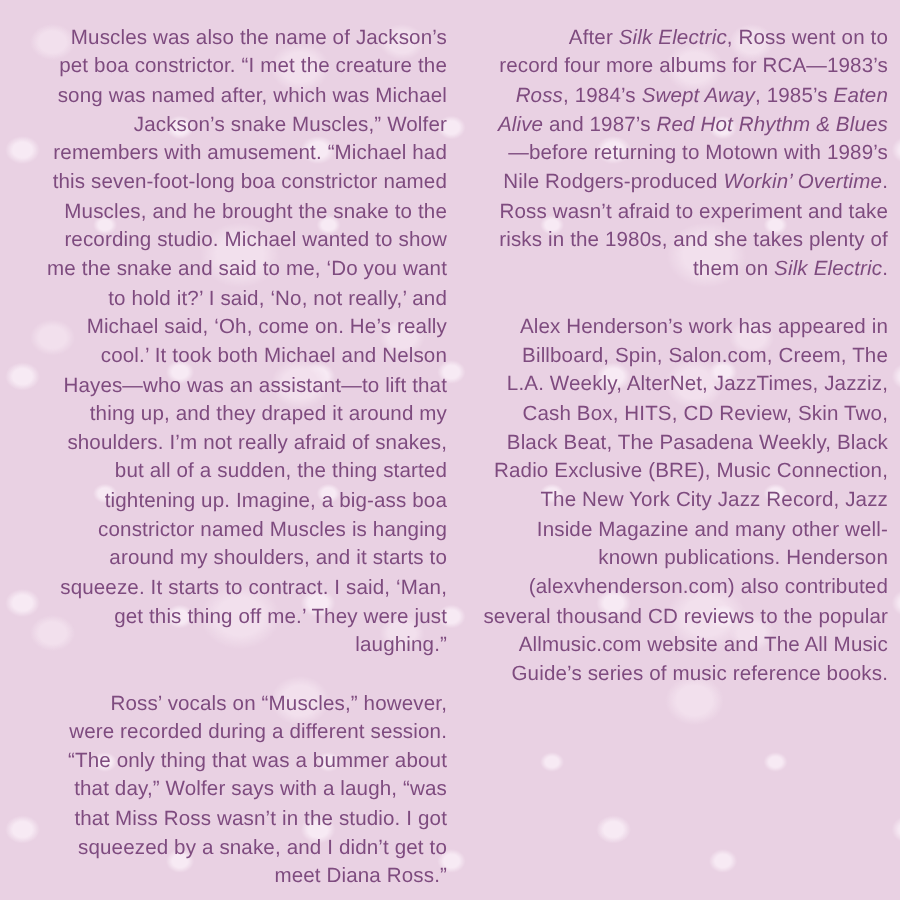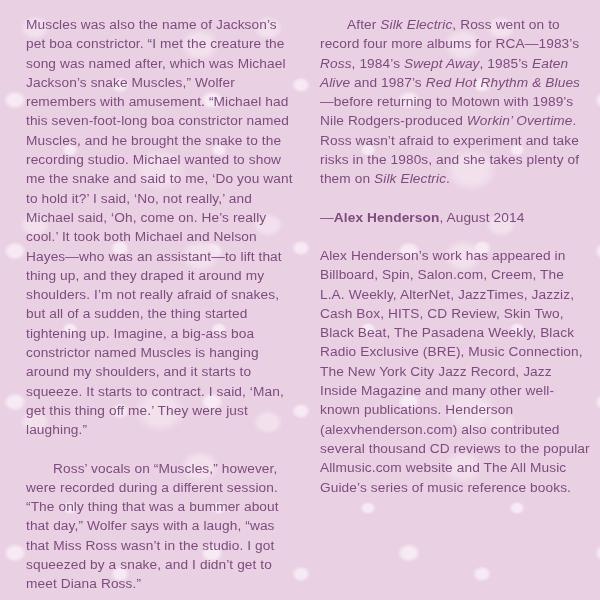--- a/index.html
+++ b/index.html
@@ -35,32 +35,31 @@
   .col {
     width: 272px;
     flex: 0 0 272px;
   }
   .para {
     margin: 0 0 19px 0;
     font-size: 13.7px;
     line-height: 19.3px;
     letter-spacing: 0.1px;
     color: var(--text-color);
-    text-align: left;
+    text-align: right;
   }
   .indent { text-indent: 27px; }
   .byline { margin-bottom: 19px; }
   .bio { }
 </style>
 </head>
 <body>
 
 <div class="page">
   <div class="col">
     <p class="para">Muscles was also the name of Jackson’s pet boa constrictor. “I met the creature the song was named after, which was Michael Jackson’s snake Muscles,” Wolfer remembers with amusement. “Michael had this seven-foot-long boa constrictor named Muscles, and he brought the snake to the recording studio. Michael wanted to show me the snake and said to me, ‘Do you want to hold it?’ I said, ‘No, not really,’ and Michael said, ‘Oh, come on. He’s really cool.’ It took both Michael and Nelson Hayes—who was an assistant—to lift that thing up, and they draped it around my shoulders. I’m not really afraid of snakes, but all of a sudden, the thing started tightening up. Imagine, a big-ass boa constrictor named Muscles is hanging around my shoulders, and it starts to squeeze. It starts to contract. I said, ‘Man, get this thing off me.’ They were just laughing.”</p>
     <p class="para indent">Ross’ vocals on “Muscles,” however, were recorded during a different session. “The only thing that was a bummer about that day,” Wolfer says with a laugh, “was that Miss Ross wasn’t in the studio. I got squeezed by a snake, and I didn’t get to meet Diana Ross.”</p>
   </div>
   <div class="col">
     <p class="para indent"><span>After </span><span style="font-style: italic;">Silk Electric</span><span>, Ross went on to record four more albums for RCA—1983’s </span><span style="font-style: italic;">Ross</span><span>, 1984’s </span><span style="font-style: italic;">Swept Away</span><span>, 1985’s </span><span style="font-style: italic;">Eaten Alive</span><span> and 1987’s </span><span style="font-style: italic;">Red Hot Rhythm &amp; Blues</span><span>—before returning to Motown with 1989’s Nile Rodgers-produced </span><span style="font-style: italic;">Workin’ Overtime</span><span>. Ross wasn’t afraid to experiment and take risks in the 1980s, and she takes plenty of them on </span><span style="font-style: italic;">Silk Electric</span><span>.</span></p>
-    <p class="para byline"><span>—</span><span style="font-weight: bold;">Alex Henderson</span><span>, August 2014</span></p>
     <p class="para bio">Alex Henderson’s work has appeared in Billboard, Spin, Salon.com, Creem, The L.A. Weekly, AlterNet, JazzTimes, Jazziz, Cash Box, HITS, CD Review, Skin Two, Black Beat, The Pasadena Weekly, Black Radio Exclusive (BRE), Music Connection, The New York City Jazz Record, Jazz Inside Magazine and many other well-known publications. Henderson (alexvhenderson.com) also contributed several thousand CD reviews to the popular Allmusic.com website and The All Music Guide’s series of music reference books.</p>
   </div>
 </div>
 
 </body></html>

